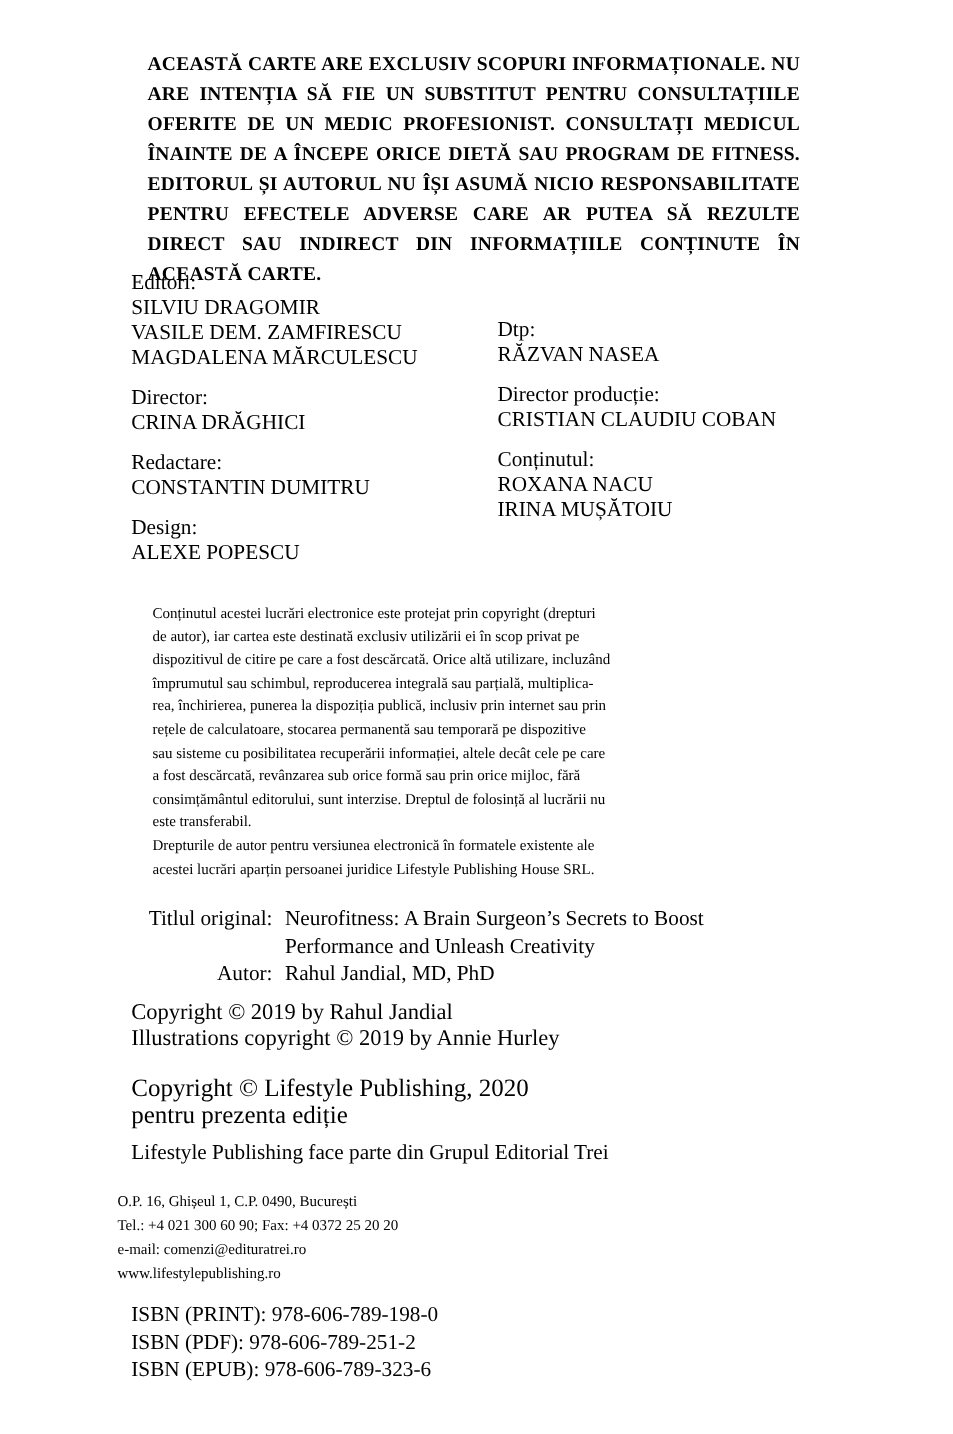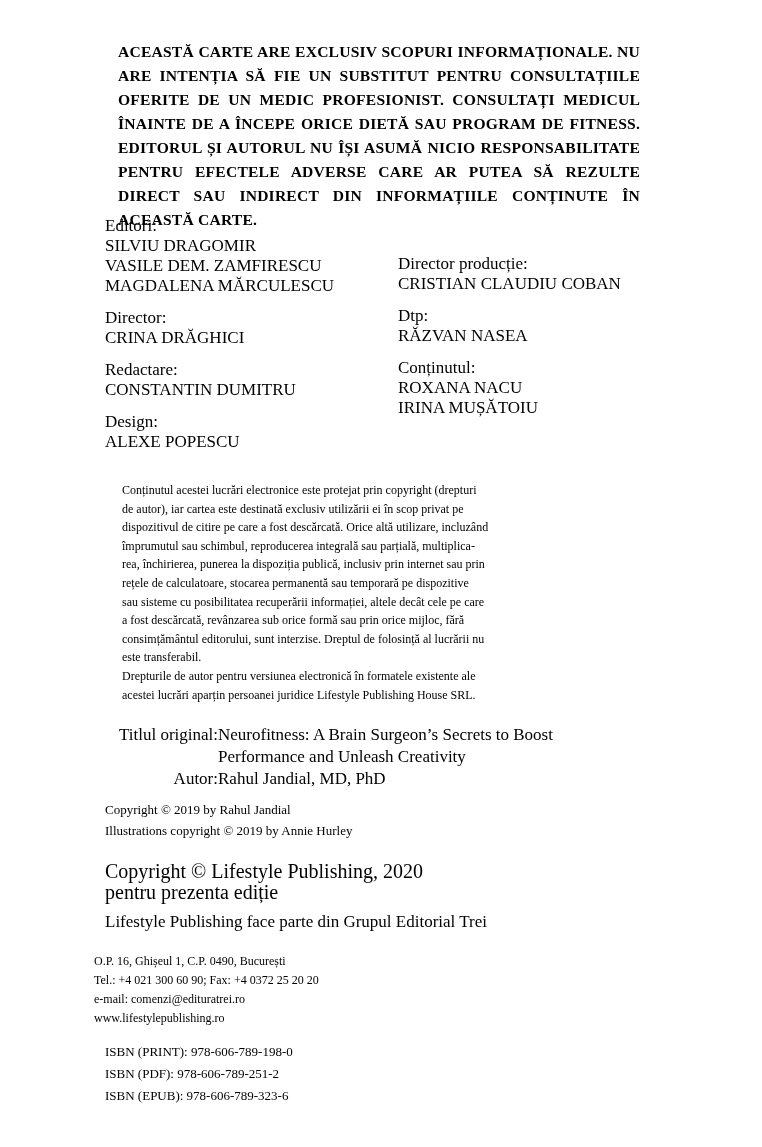--- a/index.html
+++ b/index.html
@@ -37,48 +37,49 @@
     position: absolute;
     left: 122px; top: 481px; width: 600px;
     font-size: 12px; line-height: 18.6px;
   }
 
   .title-block {
     position: absolute;
     left: 105px; top: 724px;
     display: grid;
     grid-template-columns: 113px auto;
+    column-gap: 10px;
     font-size: 17px; line-height: 22px;
   }
   .t-label { text-align: right; }
 
   .copyright-original {
     position: absolute;
     left: 105px; top: 799px;
-    font-size: 13px; line-height: 21px;
+    font-size: 18px; line-height: 21px;
   }
   .copyright-edition {
     position: absolute;
     left: 105px; top: 861px;
     font-size: 20px; line-height: 21px;
   }
   .publisher-group {
     position: absolute;
     left: 105px; top: 911px;
     font-size: 17px; line-height: 21px;
   }
   .contact {
     position: absolute;
     left: 94px; top: 952px;
     font-size: 12px; line-height: 19px;
   }
   .isbn {
     position: absolute;
     left: 105px; top: 1041px;
-    font-size: 13px; line-height: 22px;
+    font-size: 17px; line-height: 22px;
   }
 </style>
 </head>
 <body>
 
 <div class="page">
 
   <div class="disclaimer">ACEASTĂ CARTE ARE EXCLUSIV SCOPURI INFORMAȚIONALE. NU ARE INTENȚIA SĂ FIE UN SUBSTITUT PENTRU CONSULTAȚIILE OFERITE DE UN MEDIC PROFESIONIST. CONSULTAȚI MEDICUL ÎNAINTE DE A ÎNCEPE ORICE DIETĂ SAU PROGRAM DE FITNESS. EDITORUL ȘI AUTORUL NU ÎȘI ASUMĂ NICIO RESPONSABILITATE PENTRU EFECTELE ADVERSE CARE AR PUTEA SĂ REZULTE DIRECT SAU INDIRECT DIN INFORMAȚIILE CONȚINUTE ÎN ACEASTĂ CARTE.</div>
 
   <div class="credits">
@@ -97,26 +98,26 @@
         <div>Redactare:</div>
         <div class="pre">CONSTANTIN DUMITRU</div>
       </div>
       <div class="credit-group">
         <div>Design:</div>
         <div class="pre">ALEXE POPESCU</div>
       </div>
     </div>
     <div class="credits-col-right">
       <div class="credit-group">
+        <div>Dtp:</div>
+        <div class="pre">RĂZVAN NASEA</div>
+      </div>
+      <div class="credit-group">
         <div>Director producție:</div>
         <div class="pre">CRISTIAN CLAUDIU COBAN</div>
-      </div>
-      <div class="credit-group">
-        <div>Dtp:</div>
-        <div class="pre">RĂZVAN NASEA</div>
       </div>
       <div class="credit-group">
         <div>Conținutul:</div>
         <div class="pre">ROXANA NACU
 IRINA MUȘĂTOIU</div>
       </div>
     </div>
   </div>
 
   <div class="legal pre">Conținutul acestei lucrări electronice este protejat prin copyright (drepturi

